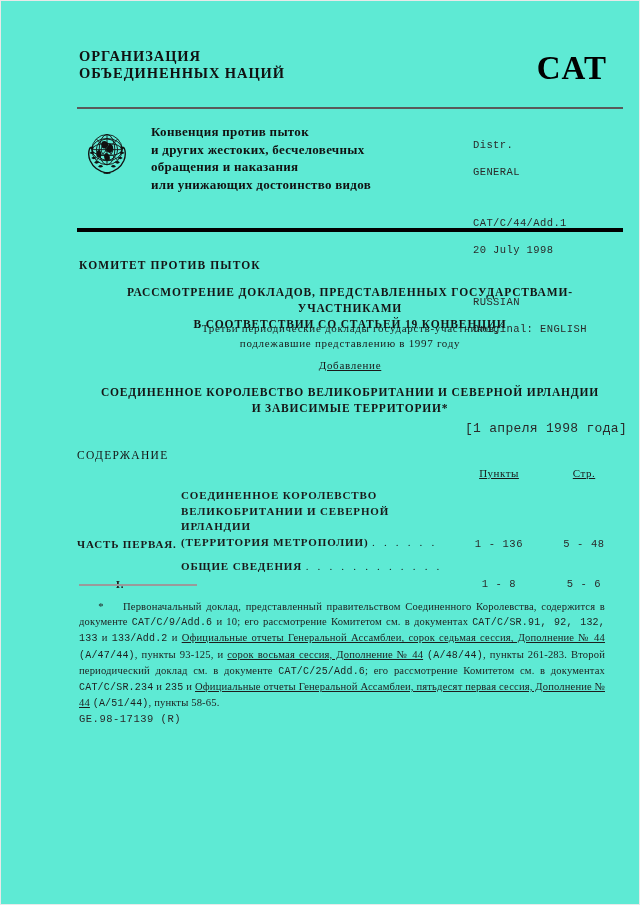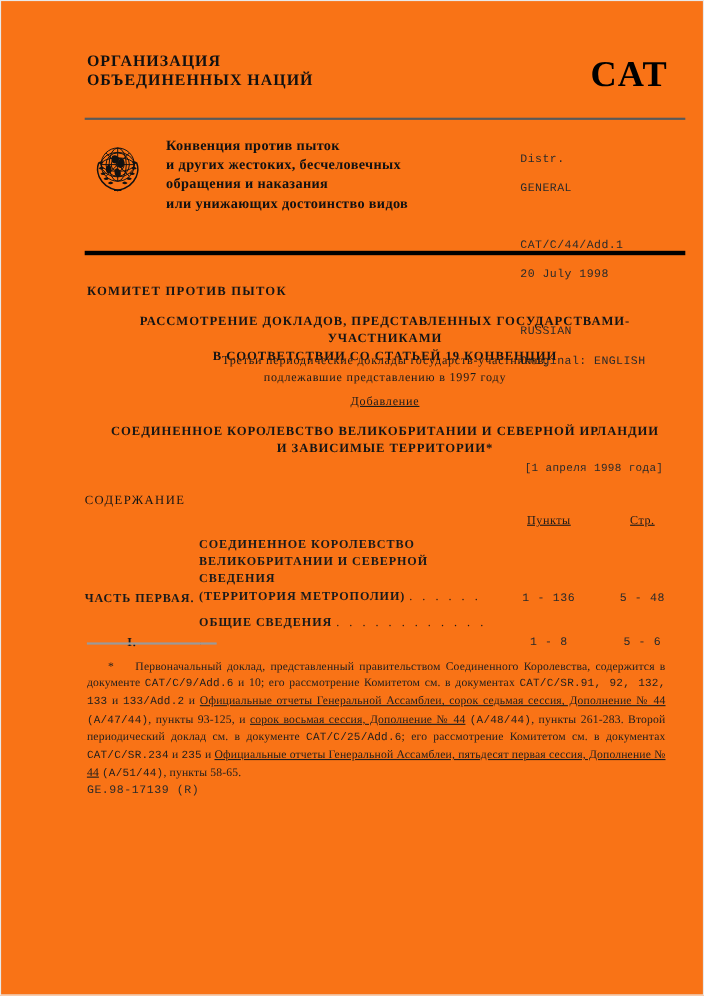--- a/index.html
+++ b/index.html
@@ -4,21 +4,21 @@
 <style>
   html, body {
     margin: 0;
     padding: 0;
     background: #ffffff;
   }
   .page {
     position: relative;
     width: 640px;
     height: 905px;
-    background: #f97316;
+    background: #5eead4;
     box-sizing: border-box;
     border: 1px solid #e9e9e9;
     overflow: hidden;
     font-family: "Liberation Serif", "DejaVu Serif", serif;
     color: #1a1a1a;
   }
 
   
   .masthead {
     position: absolute;
@@ -162,24 +162,24 @@
     text-align: center;
     font-family: "Liberation Serif", "DejaVu Serif", serif;
     font-weight: bold;
     font-size: 11.5px;
     line-height: 16px;
     letter-spacing: 0.8px;
     color: #151515;
   }
   .asof-date {
     position: absolute;
-    right: 36px;
+    right: 12px;
     top: 420px;
     font-family: "Liberation Mono", "DejaVu Sans Mono", monospace;
-    font-size: 10px;
+    font-size: 13px;
     letter-spacing: 0.3px;
     color: #2a2a2a;
   }
   .contents-head {
     position: absolute;
     left: 76px;
     top: 448px;
     width: 546px;
     text-align: left;
     font-family: "Liberation Serif", "DejaVu Serif", serif;
@@ -395,21 +395,21 @@
 
     <div class="toc-head">
       <div class="col-par"><span>Пункты</span></div>
       <div class="col-page"><span>Стр.</span></div>
     </div>
 
     <div class="toc-row">
       <div class="toc-label">ЧАСТЬ ПЕРВАЯ.</div>
       <div class="toc-title">
         <div>СОЕДИНЕННОЕ КОРОЛЕВСТВО</div>
-        <div>ВЕЛИКОБРИТАНИИ И СЕВЕРНОЙ СВЕДЕНИЯ</div>
+        <div>ВЕЛИКОБРИТАНИИ И СЕВЕРНОЙ ИРЛАНДИИ</div>
         <div>
           <span>(ТЕРРИТОРИЯ МЕТРОПОЛИИ)</span>
           <span class="leader">. . . . . .</span>
         </div>
       </div>
       <div class="toc-nums col-par">1 - 136</div>
       <div class="toc-nums col-page">5 - 48</div>
     </div>
 
     <div class="toc-row">

